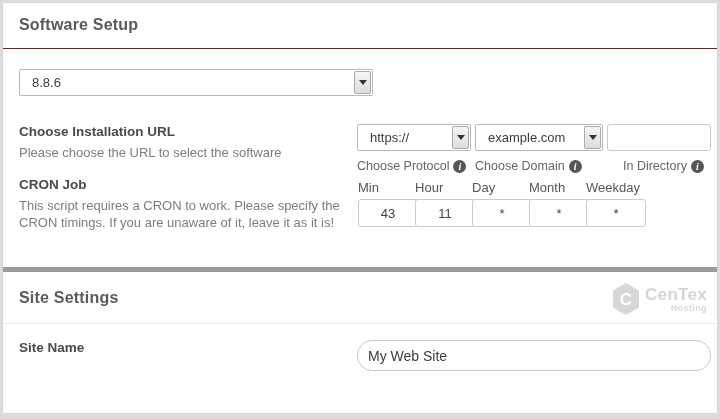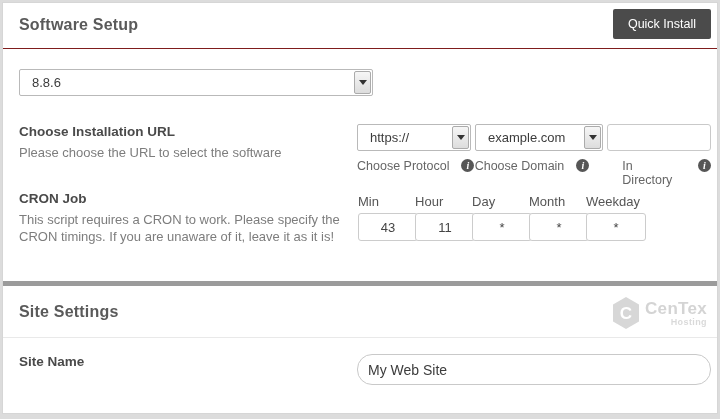--- a/index.html
+++ b/index.html
@@ -54,21 +54,21 @@
     border-top:5px solid #333333;
   }
   .text-input {
     border:1px solid #c9c9c9; border-radius:3px; background:#fff;
     font-family:"Liberation Sans", sans-serif; font-size:13px; color:#3c3c3c;
     height:27px; padding:0 10px; outline:none;
   }
   
   .url-fields { display:flex; }
   .url-captions { display:flex; margin-top:8px; }
-  .caption-cell { font-size:12.5px; color:#666666; display:flex; align-items:flex-start; gap:12px; }
+  .caption-cell { font-size:12.5px; color:#666666; display:flex; align-items:flex-end; gap:4px; }
   .info-icon {
     width:13px; height:13px; border-radius:50%; background:#565656; color:#ffffff;
     font-family:"Liberation Serif", serif; font-style:italic; font-weight:bold;
     font-size:10px; line-height:13px; display:inline-block; text-align:center; cursor:pointer;
     flex:none;
   }
   
   .cron-fields { display:flex; margin-top:3px; }
   .cron-group { width:57px; }
   .cron-label { font-size:13px; color:#555555; margin-bottom:4px; }
@@ -97,21 +97,20 @@
   .mt28 { margin-top:28px; }
   .mt4  { margin-top:4px; }
 </style>
 </head>
 <body>
 
 <div class="card">
 
   <div class="sec-header">
     <div class="sec-title">Software Setup</div>
-    <button class="quick-install">Quick Install</button>
   </div>
 
   <div class="row mt20">
     <div class="right">
       <div class="sel" style="width:354px;">
         <span class="sel-value">8.8.6</span>
         <span class="arrow-box">
             <span class="tri"></span>
           </span>
       </div>

